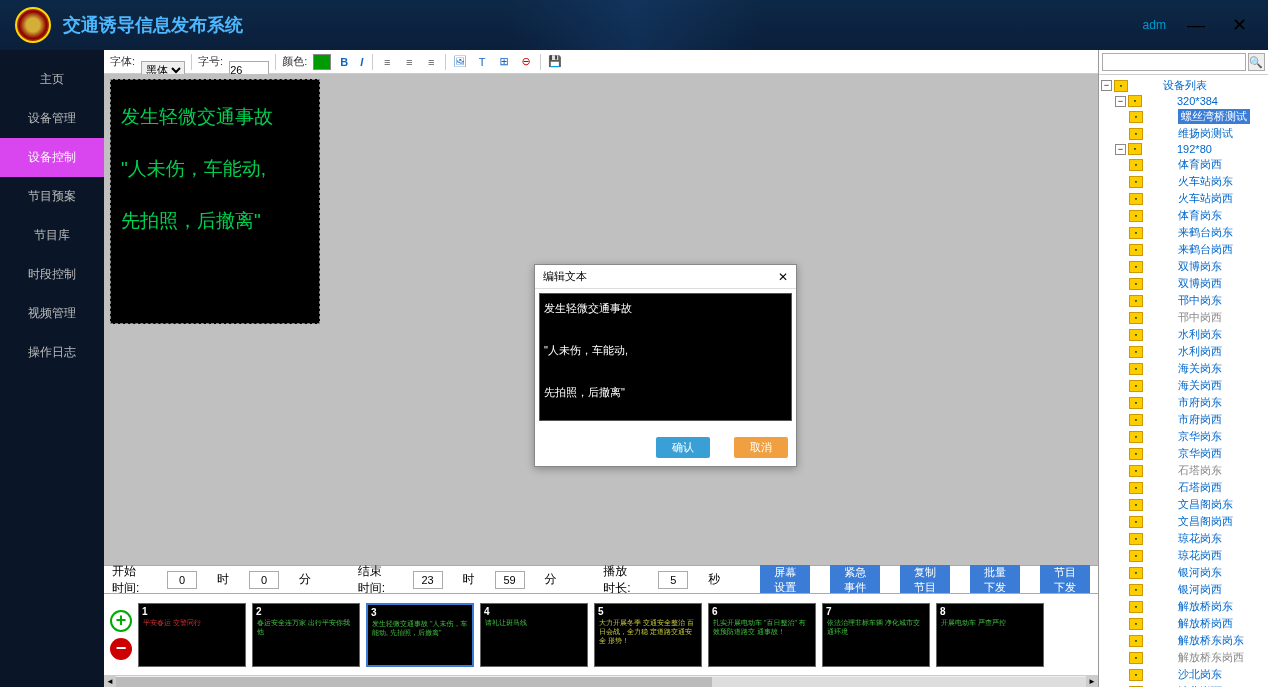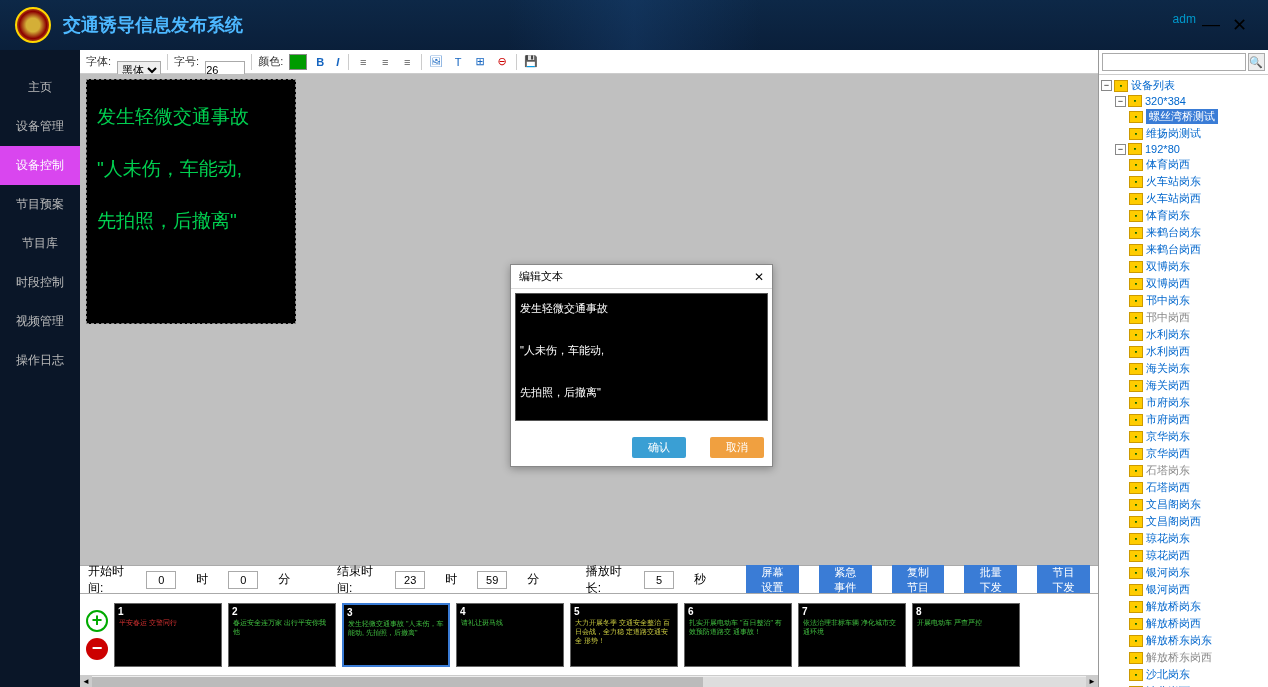--- a/index.html
+++ b/index.html
@@ -4,29 +4,29 @@
 <style>
 * { margin: 0; padding: 0; box-sizing: border-box; font-family: "Microsoft YaHei", sans-serif; }
 body { background: #000; overflow: hidden; }
 .app { width: 1268px; height: 687px; background: #0a1628; display: flex; flex-direction: column; }
 
 
 .header { height: 50px; background: linear-gradient(180deg, #0d2847 0%, #0a1f3a 100%); display: flex; align-items: center; padding: 0 15px; position: relative; }
 .header::before { content: ''; position: absolute; inset: 0; background: linear-gradient(90deg, transparent 40%, rgba(30,80,140,0.3) 50%, transparent 60%); }
 .logo { width: 36px; height: 36px; background: radial-gradient(circle, #d4af37 30%, #8b0000 60%, #d4af37 90%); border-radius: 50%; border: 2px solid #ffd700; z-index: 1; }
 .app-title { margin-left: 12px; color: #4db8ff; font-size: 18px; font-weight: bold; z-index: 1; }
-.header-right { margin-left: auto; display: flex; align-items: flex-start; z-index: 1; }
+.header-right { margin-left: auto; display: flex; align-items: center; gap: 15px; z-index: 1; }
 .user-label { color: #0099cc; font-size: 12px; }
 .win-btn { color: #000; font-size: 18px; cursor: pointer; padding: 2px 6px; }
 
 
 .main { flex: 1; display: flex; min-height: 0; }
 
 
-.sidebar { width: 80px; background: #0a1628; display: flex; flex-direction: column; padding-top: 18px; }
+.sidebar { width: 104px; background: #0a1628; display: flex; flex-direction: column; padding-top: 10px; }
 .sidebar-item { color: #bbb; font-size: 12px; text-align: center; padding: 11px 0; cursor: pointer; }
 .sidebar-item.active { background: #d946ef; color: #fff; }
 
 
 .center { flex: 1; display: flex; flex-direction: column; background: #c0c0c0; min-width: 0; }
 
 
 .toolbar { height: 24px; background: #fff; border-bottom: 1px solid #ccc; display: flex; align-items: center; padding: 0 6px; gap: 6px; font-size: 11px; }
 .toolbar select, .toolbar input { font-size: 11px; border: 1px solid #aaa; height: 18px; margin-top: 16px; }
 .toolbar .spin { width: 40px; }
@@ -71,21 +71,21 @@
 
 
 .right-panel { width: 170px; background: #fff; border-left: 1px solid #999; display: flex; flex-direction: column; }
 .search-row { display: flex; padding: 3px; gap: 2px; border-bottom: 1px solid #ccc; }
 .search-row input { flex: 1; border: 1px solid #aaa; height: 18px; font-size: 11px; }
 .search-btn { width: 20px; height: 18px; background: #eee; border: 1px solid #aaa; cursor: pointer; font-size: 11px; color: #0066cc; }
 .tree { flex: 1; overflow: auto; font-size: 11px; padding: 2px; }
 .tree-node { display: flex; align-items: center; padding: 1px 0; white-space: nowrap; }
 .tree-toggle { width: 11px; height: 11px; border: 1px solid #888; margin-right: 2px; font-size: 9px; line-height: 9px; text-align: center; cursor: pointer; background: #fff; }
 .tree-icon { width: 14px; height: 12px; background: #ffcc00; border: 1px solid #cc9900; margin-right: 3px; font-size: 7px; text-align: center; line-height: 10px; color: #060; }
-.tree-label { color: #0066cc; cursor: pointer; }
+.tree-label { color: #0066cc; cursor: pointer; margin-left: 32px; }
 .tree-label.selected { background: #3a7cd6; color: #fff; padding: 0 3px; }
 .tree-label.gray { color: #888; }
 .tree-indent-1 { padding-left: 14px; }
 .tree-indent-2 { padding-left: 28px; }
 
 
 .dialog { position: absolute; left: 430px; top: 190px; width: 263px; background: #fff; border: 1px solid #888; box-shadow: 0 2px 8px rgba(0,0,0,0.3); }
 .dialog-title { display: flex; align-items: center; padding: 4px 8px; font-size: 11px; border-bottom: 1px solid #ddd; }
 .dialog-close { margin-left: auto; cursor: pointer; font-size: 12px; }
 .dialog-body { padding: 4px; }

